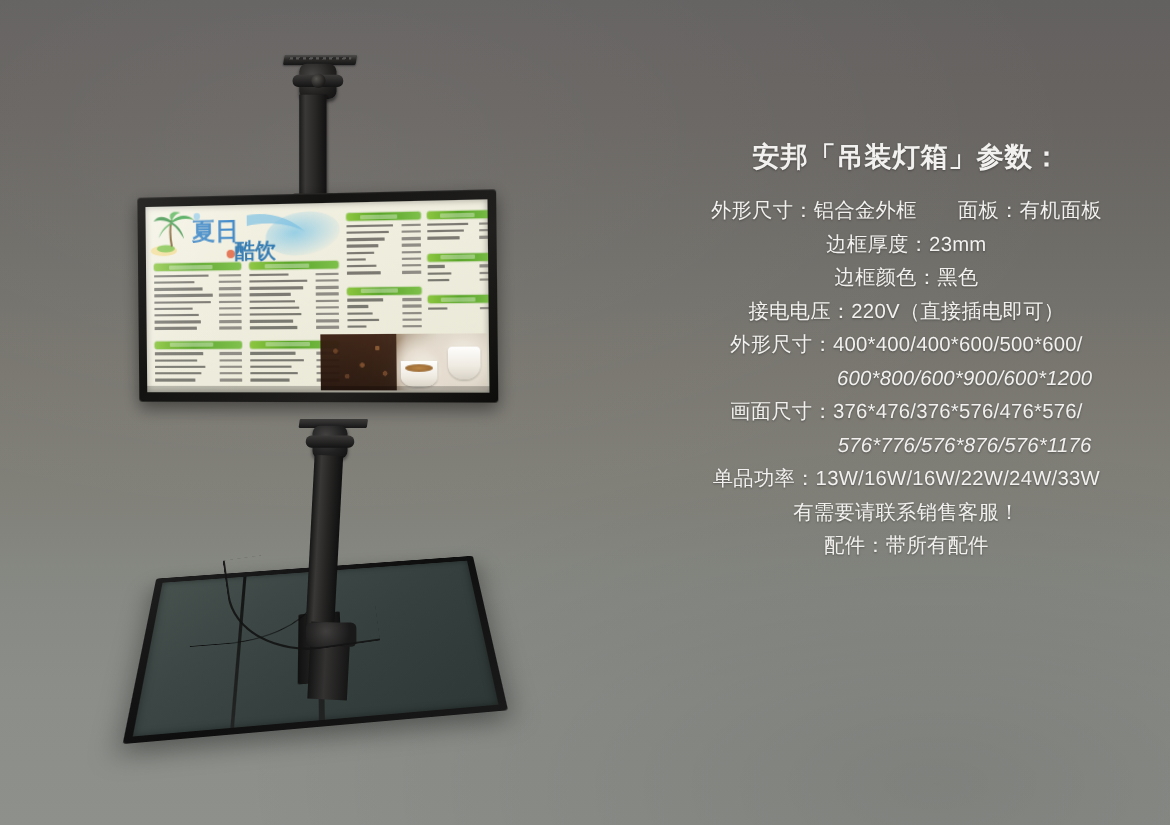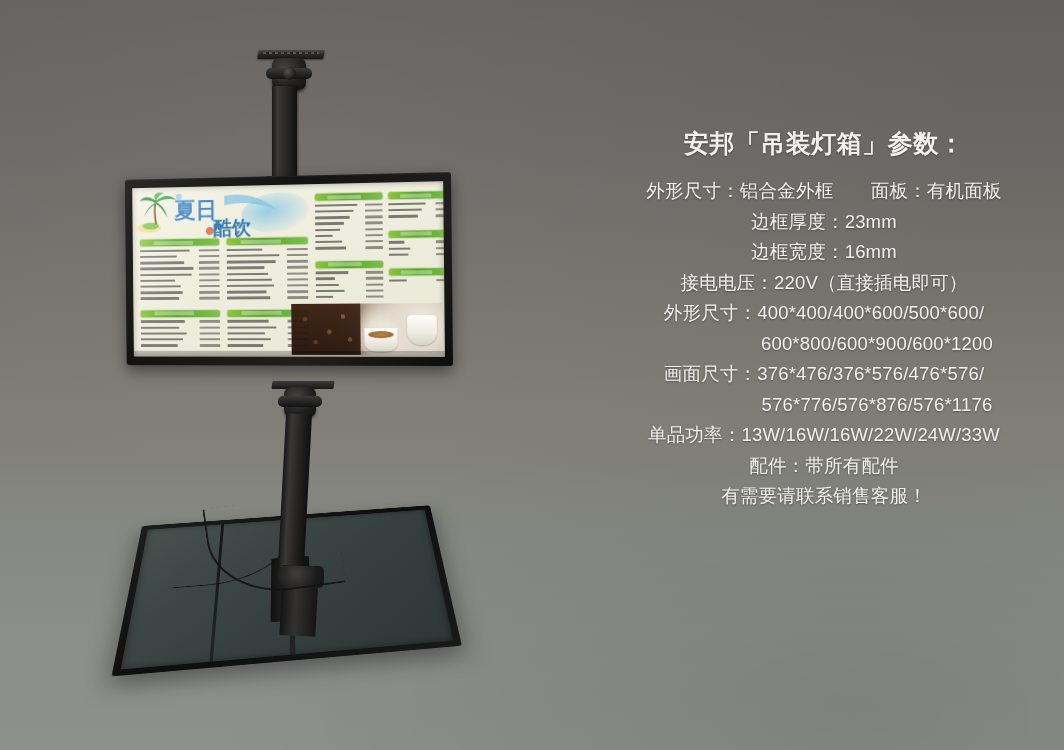--- a/index.html
+++ b/index.html
@@ -262,21 +262,21 @@
   }
   .spec-title{
     font-size:25px;font-weight:700;letter-spacing:.5px;
     margin:0 0 18px 0;line-height:1.2;white-space:nowrap;
   }
   .spec-list{list-style:none;margin:0;padding:0;}
   .spec-list li{
     font-size:18.5px;line-height:30.5px;font-weight:500;
     white-space:nowrap;letter-spacing:.2px;
   }
-  .spec-list li.cont{padding-left:106px;}
+  .spec-list li.cont{padding-left:106px;font-style:italic;}
 </style>
 </head>
 <body>
 
 <div id="stage">
 
   <div class="lightbox-bottom">
     <div class="lb2-frame">
       <div class="lb2-back">
         <div class="lb2-seam s1"></div>
@@ -557,25 +557,25 @@
         </div>
       </div>
     </div>
   </div>
 
   <div class="spec">
     <h1 class="spec-title">安邦「吊装灯箱」参数：</h1>
     <ul class="spec-list">
         <li>外形尺寸：铝合金外框　　面板：有机面板</li>
         <li>边框厚度：23mm</li>
-        <li>边框宽度：16mm</li>
+        <li>边框颜色：黑色</li>
         <li>接电电压：220V（直接插电即可）</li>
         <li>外形尺寸：400*400/400*600/500*600/</li>
         <li class="cont">600*800/600*900/600*1200</li>
         <li>画面尺寸：376*476/376*576/476*576/</li>
         <li class="cont">576*776/576*876/576*1176</li>
         <li>单品功率：13W/16W/16W/22W/24W/33W</li>
+        <li>有需要请联系销售客服！</li>
         <li>配件：带所有配件</li>
-        <li>有需要请联系销售客服！</li>
       </ul>
   </div>
 
 </div>
 
 </body></html>

